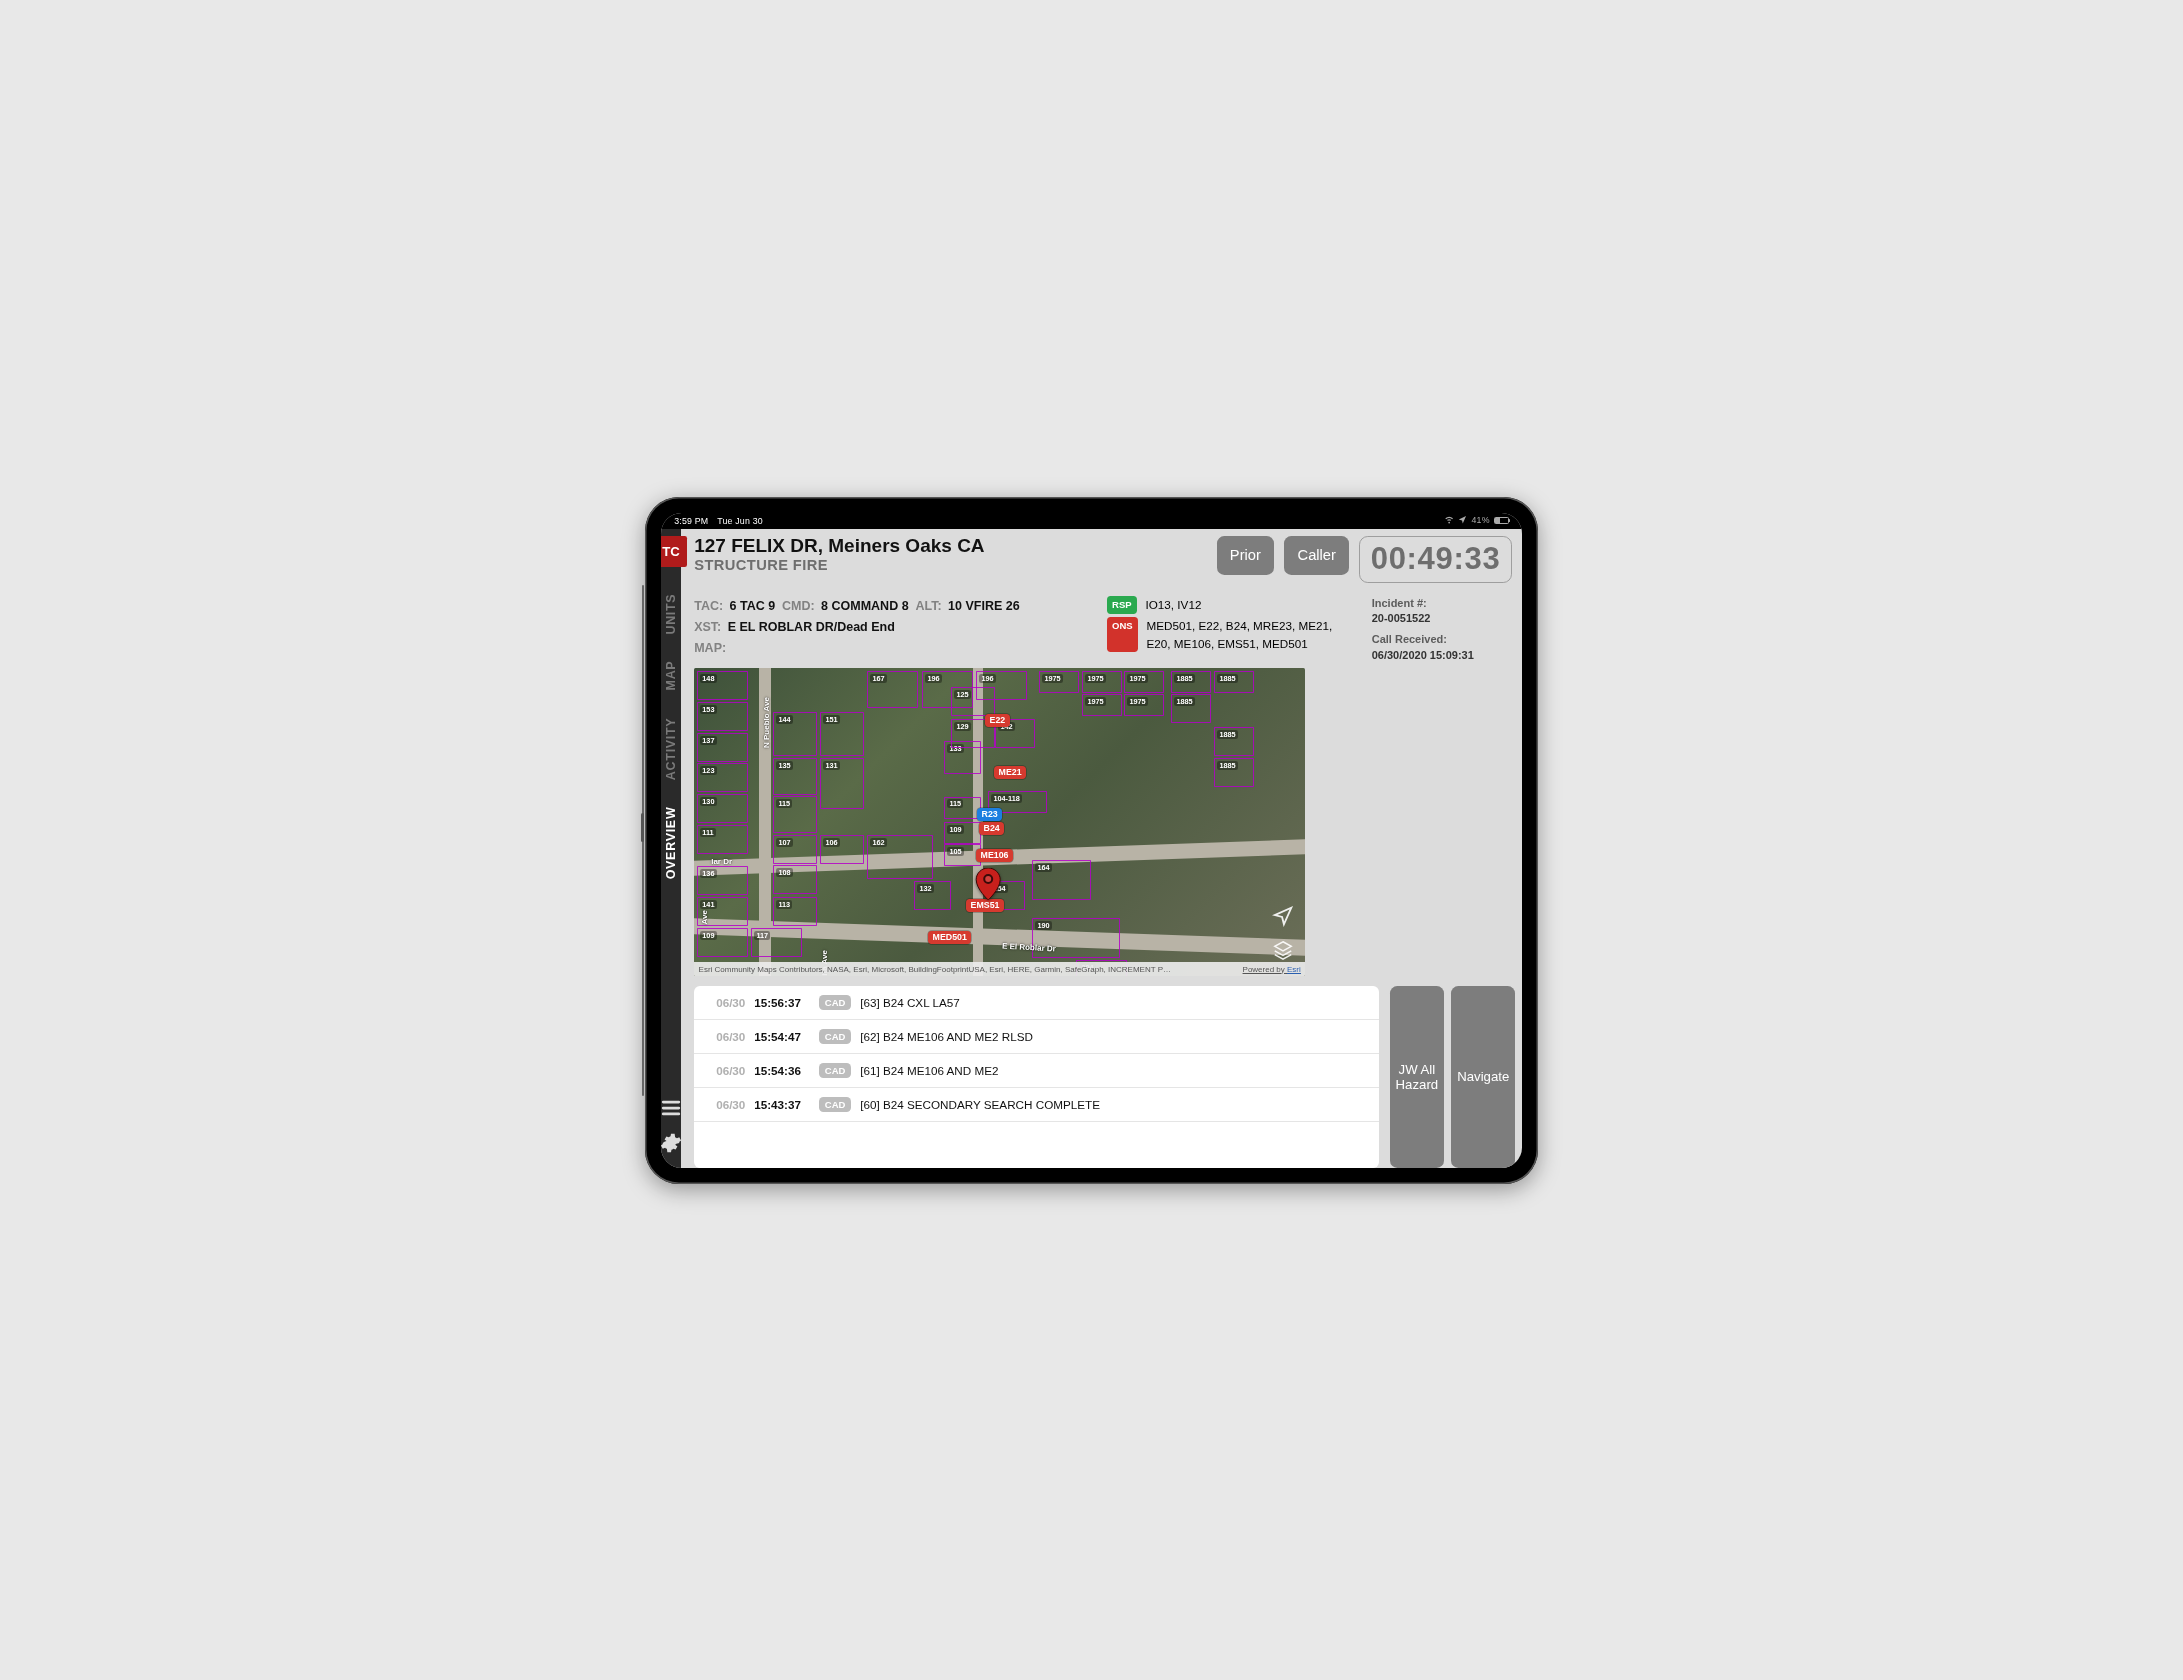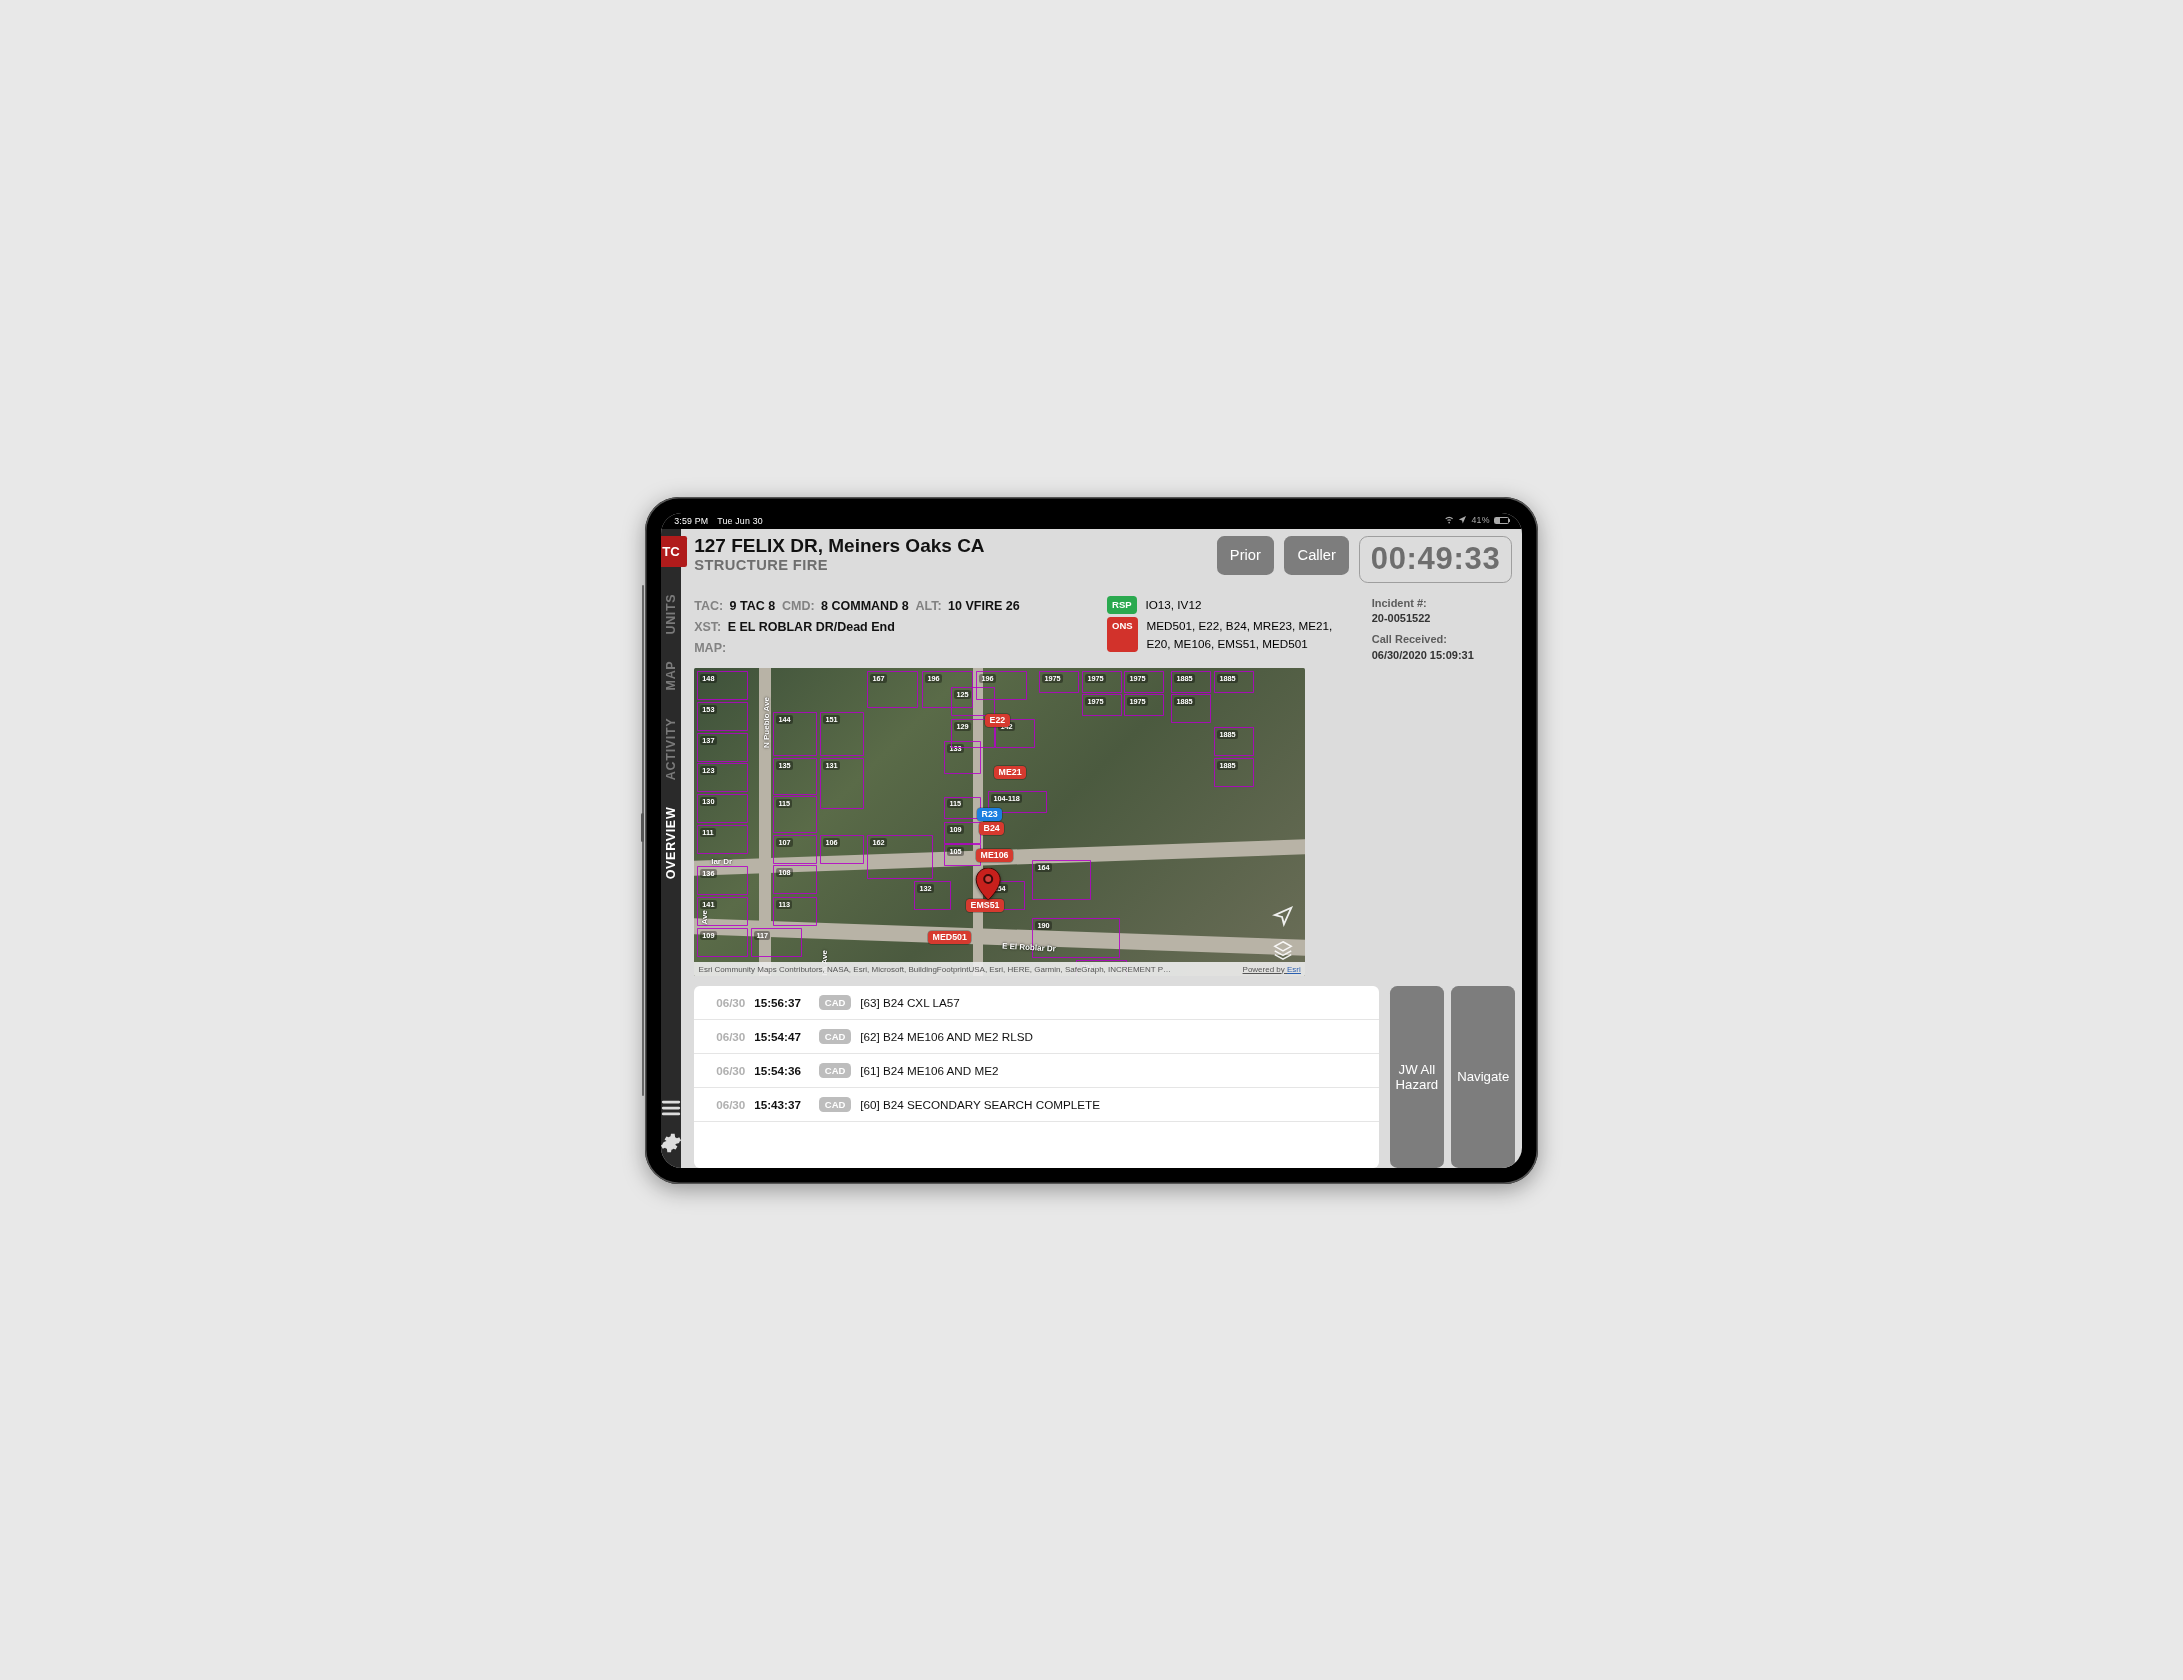--- a/index.html
+++ b/index.html
@@ -242,21 +242,21 @@
           <button class="hdr-btn">Caller</button>
           <div class="timer-box">
             <div class="timer">00:49:33</div>
           </div>
         </div>
 
         <div class="meta-row">
           <div class="meta-left">
             <div>
               <span class="lab">TAC:</span>
-              <span>9 TAC 8</span>
+              <span>6 TAC 9</span>
               &nbsp;<span class="lab">CMD:</span>
               <span>8 COMMAND 8</span>
               &nbsp;<span class="lab">ALT:</span>
               <span>10 VFIRE 26</span>
             </div>
             <div>
               <span class="lab">XST:</span>
               <span>E EL ROBLAR DR/Dead End</span>
             </div>
             <div>

